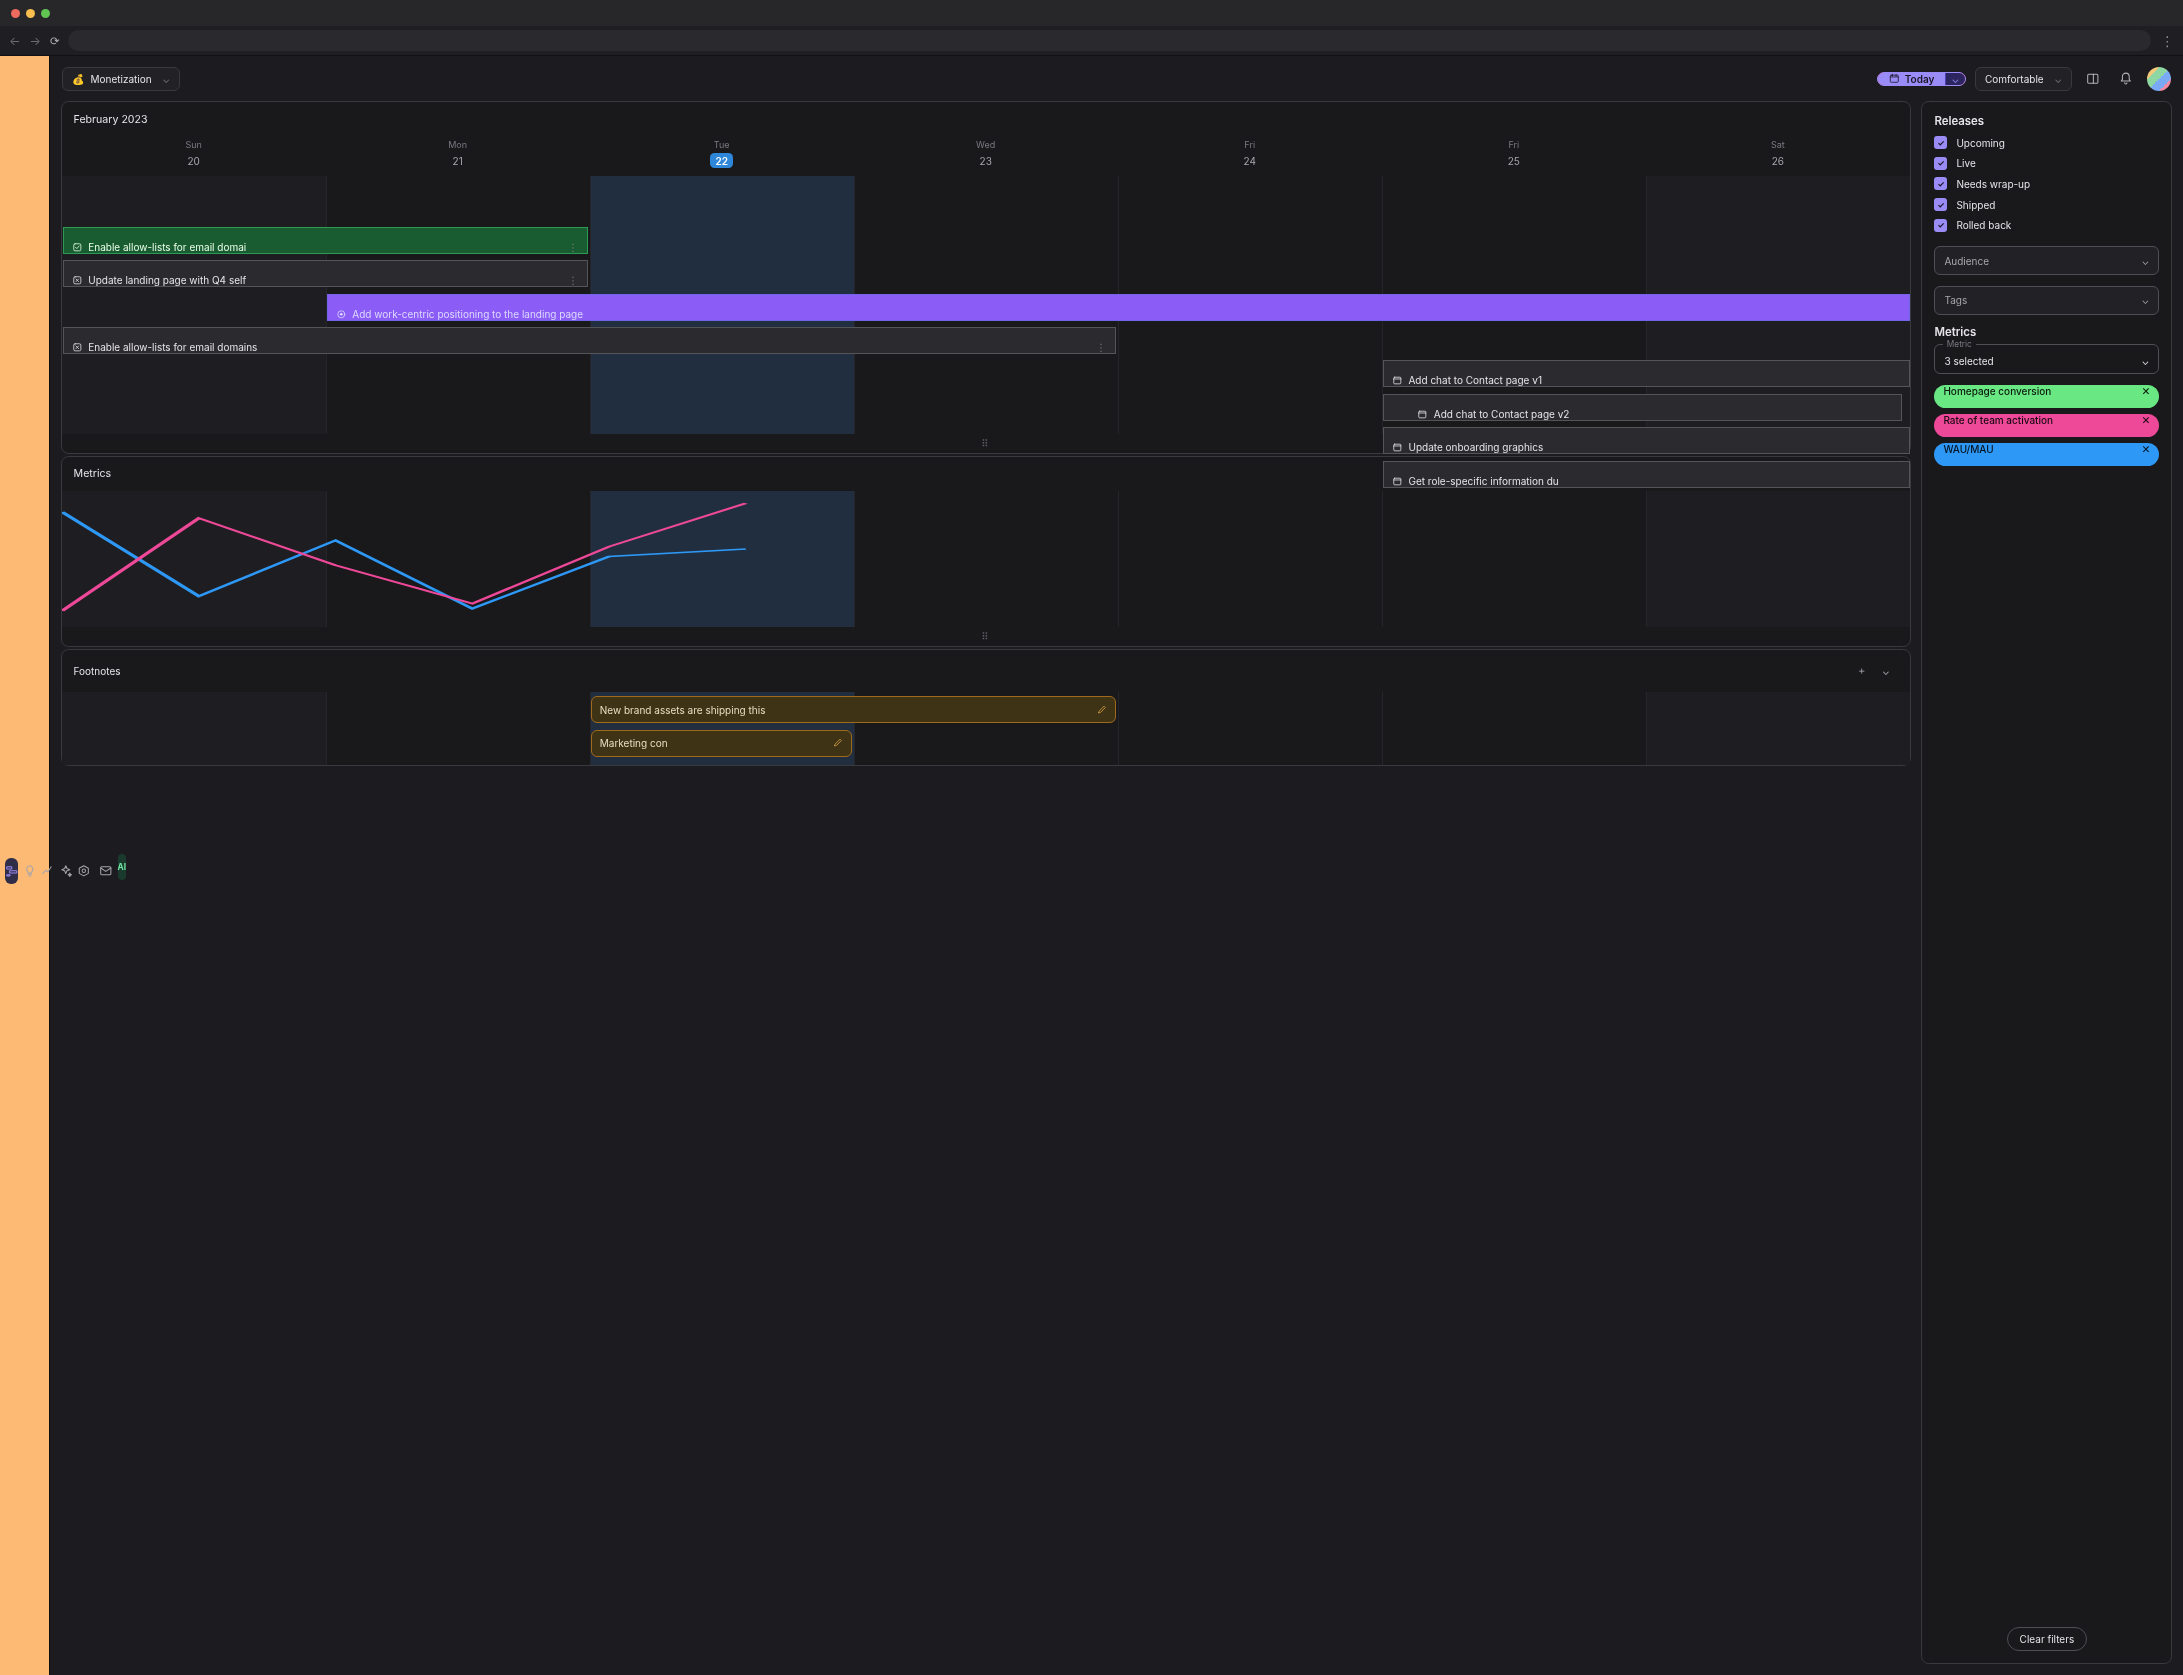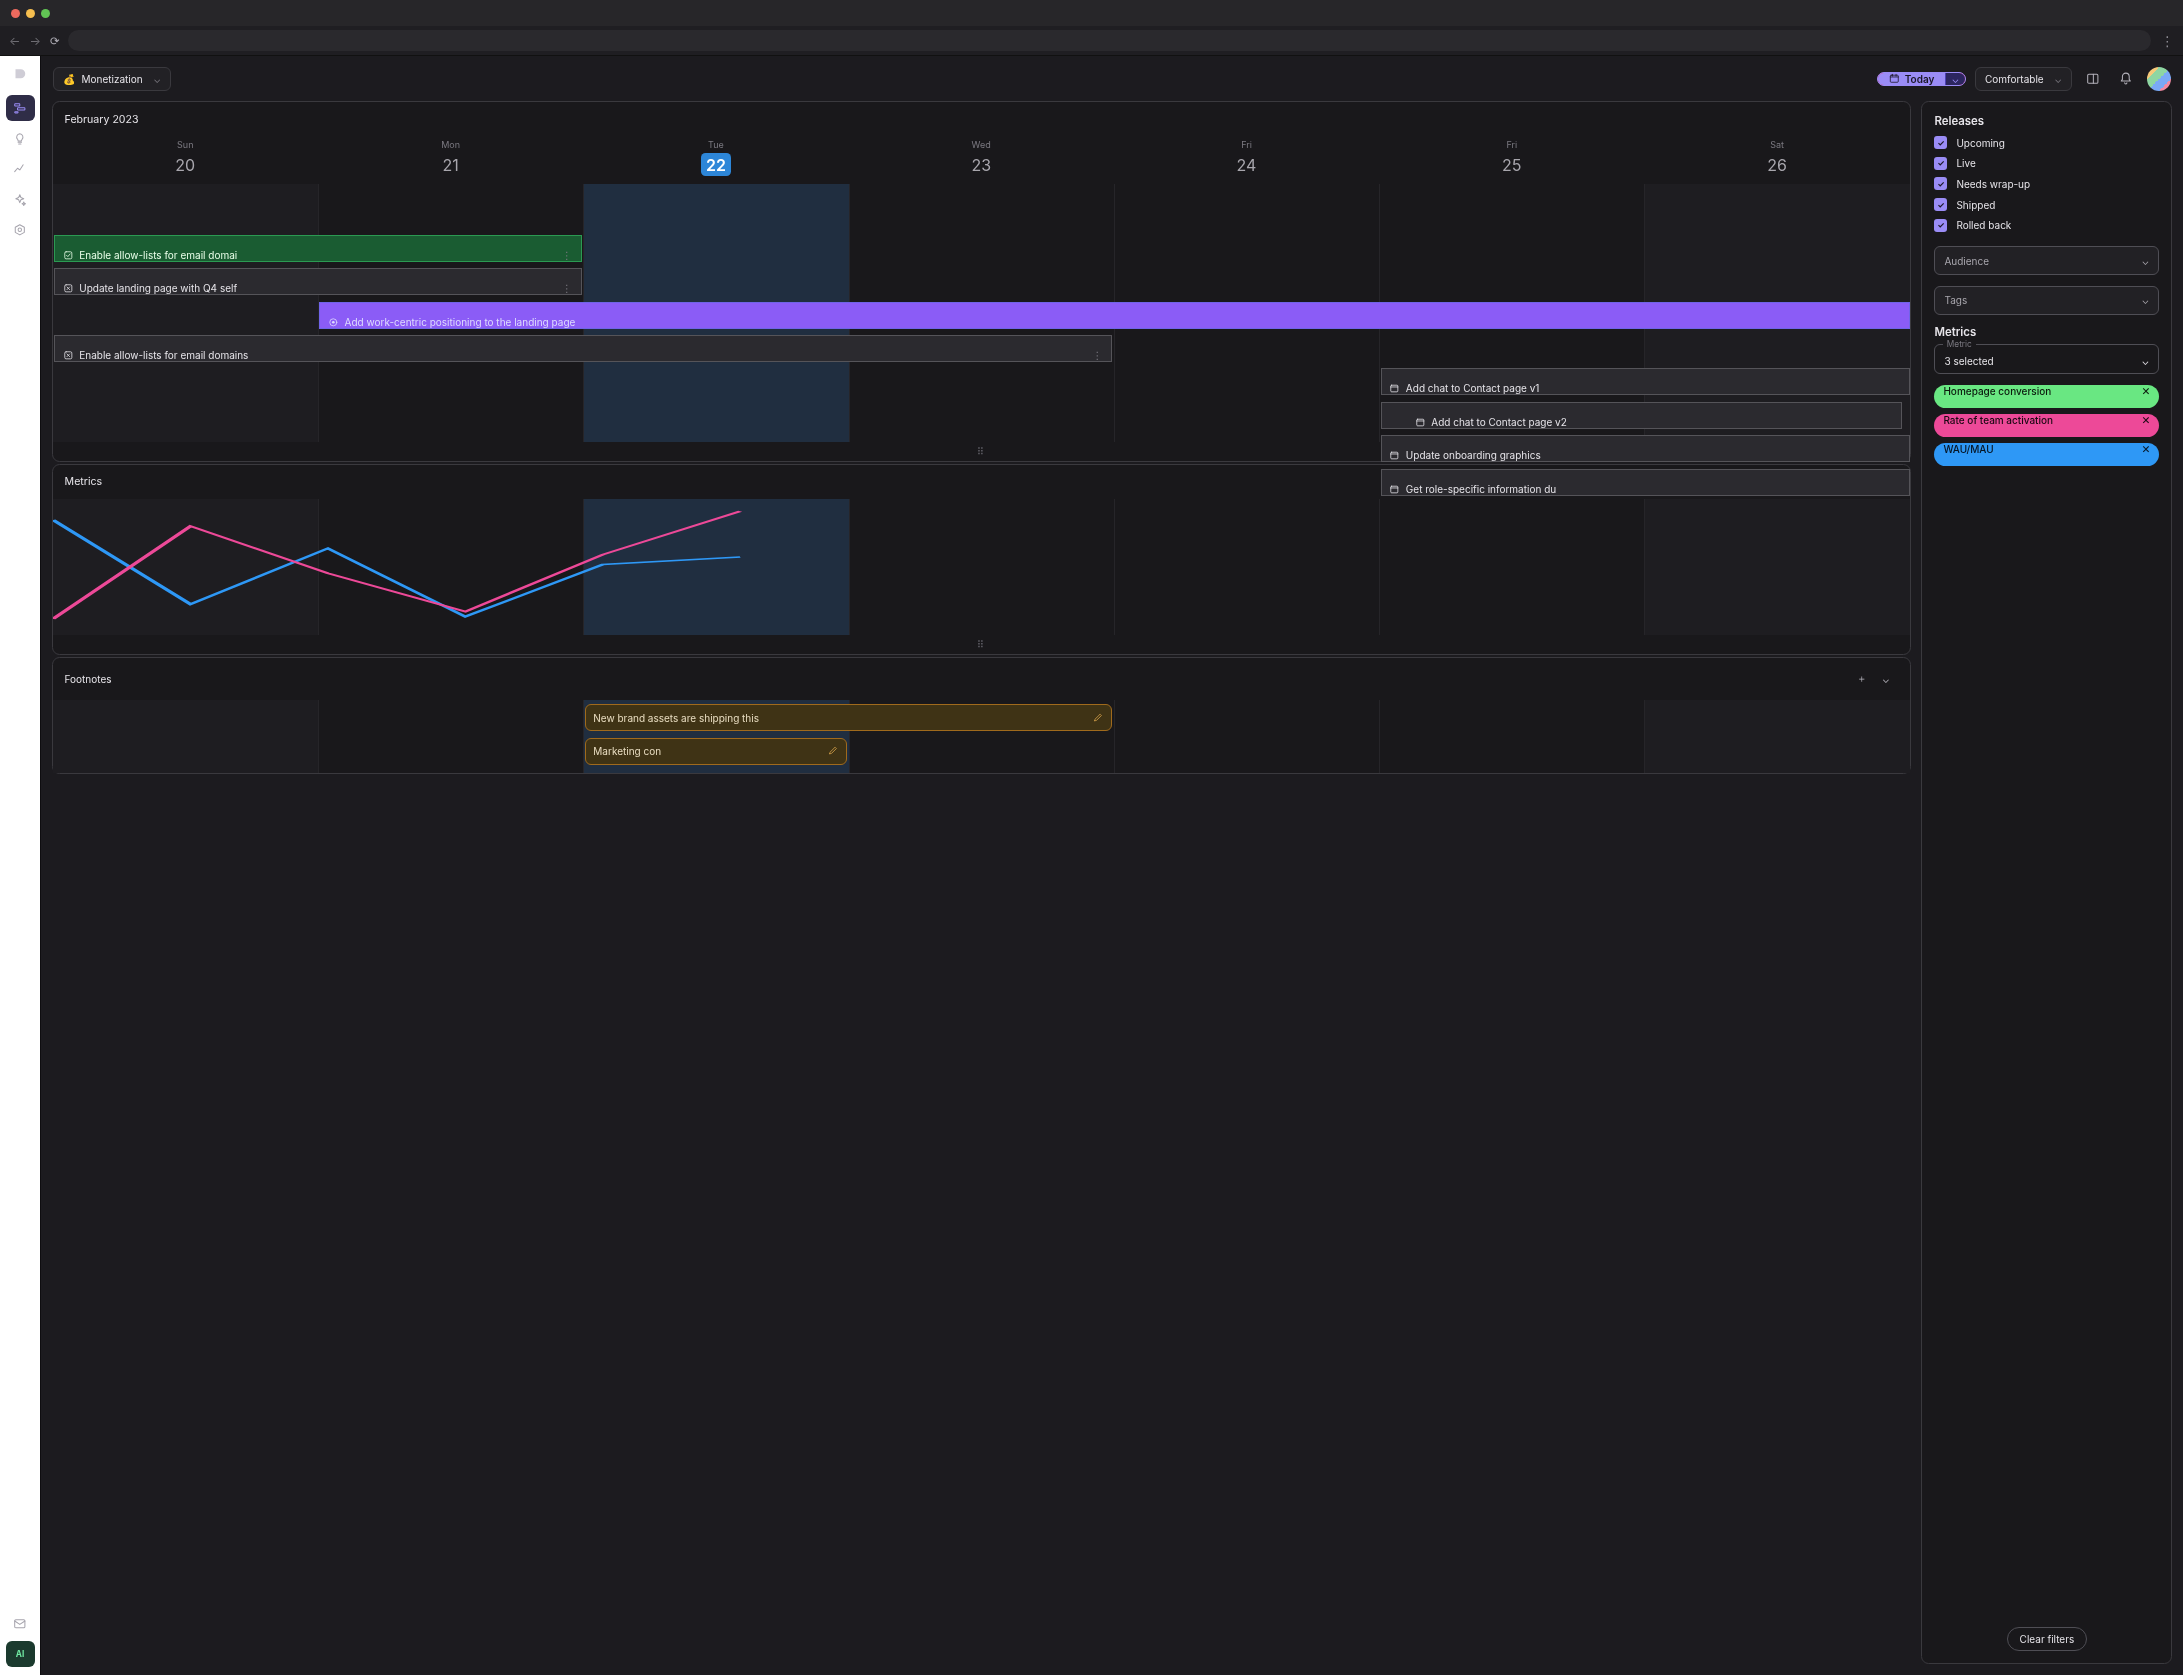--- a/index.html
+++ b/index.html
@@ -39,21 +39,21 @@
 .traffic-dot { width:9px; height:9px; border-radius:50%; }
 .td-red { background:#ed6a5e; } .td-yellow { background:#f5be4f; } .td-green { background:#61c554; }
 .browser-toolbar { height:30px; background:#1f1e22; display:flex; align-items:center; padding:0 9px; gap:9px; border-bottom:0.8px solid #111; }
 .nav-arrow { color:#6e6d73; font-size:12px; }
 .reload { color:#aeacb4; font-size:11.4px; }
 .url-bar { flex:1; height:21px; background:#2a292d; border-radius:10.6px; }
 .kebab-browser { color:#8d8b93; font-size:13.6px; line-height:0; }
 
 
 .app { display:flex; height:calc(100vh - 56px); background:var(--bg-app); }
-.rail { width:41px; background:#ffffff; display:flex; flex-direction:column; align-items:center; padding-top:10.6px; gap:4.5px; border-right:0.8px solid #0e0d10; }
+.rail { width:50px; background:#fdba74; display:flex; align-items:center; padding-top:10.6px; gap:4.5px; border-right:0.8px solid #0e0d10; }
 .rail .logo { width:18px; height:18px; color:#cfcdd6; margin-bottom:6px; }
 .rail-btn { width:29px; height:26px; border-radius:6px; display:flex; align-items:center; justify-content:center; color:#a6a4ad; }
 .rail-btn.active { background:#2f2d47; color:var(--purple); }
 .rail-spacer { flex:1; }
 
 
 .main { flex:1; display:flex; flex-direction:column; min-width:0; }
 .topbar { height:45px; display:flex; align-items:center; padding:0 12px; gap:9px; }
 .pill { display:flex; align-items:center; gap:6px; height:24px; padding:0 9px; border-radius:6px; border:0.8px solid var(--border); background:#222125; color:var(--text); }
 .pill .chev { margin-left:4.5px; color:var(--text-dimmer); }
@@ -64,21 +64,21 @@
 .icon-btn { width:24px; height:24px; display:flex; align-items:center; justify-content:center; color:#b5b3bc; border-radius:4.5px; }
 .avatar { width:24px; height:24px; border-radius:50%; background:linear-gradient(135deg,#f6c97a 0 25%, #8ed6a2 25% 50%, #7aa9f6 50% 75%, #f28aa3 75% 100%); }
 
 
 .content { flex:1; display:flex; gap:10.6px; padding:0 10.6px 10.6px 10.6px; min-height:0; }
 .timeline { flex:1; display:flex; flex-direction:column; min-width:0; gap:0; }
 .panel { background:var(--bg-panel-deep); border:0.8px solid var(--border); border-radius:7.6px; }
 .panel-hdr { padding:10.6px 12px; font-size:10.6px; color:var(--text); }
 .grid7 { display:grid; grid-template-columns: repeat(7, 1fr); position:relative; }
 .day-hdr { text-align:center; padding:3px 0 7.6px; color:var(--text-dimmer); font-size:9px; }
-.day-hdr .num { display:inline-block; margin-top:3px; font-size:16px; color:var(--text-dim); padding:1.5px 5.3px; border-radius:4.5px; }
+.day-hdr .num { display:inline-block; margin-top:3px; font-size:10px; color:var(--text-dim); padding:1.5px 5.3px; border-radius:4.5px; }
 .day-hdr.today .num { background:#2d86d8; color:#fff; font-weight:600; }
 
 .cal-body { position:relative; height:258px; }
 .cal-cols { position:absolute; inset:0; display:grid; grid-template-columns:repeat(7,1fr); }
 .cal-col { border-left:0.8px solid #262529; }
 .cal-col:first-child { border-left:none; }
 .col-today { background:rgba(45,90,135,0.35); }
 .col-alt { background:#1e1d21; }
 
 .events { position:absolute; inset:0; padding-top:4.5px; }

